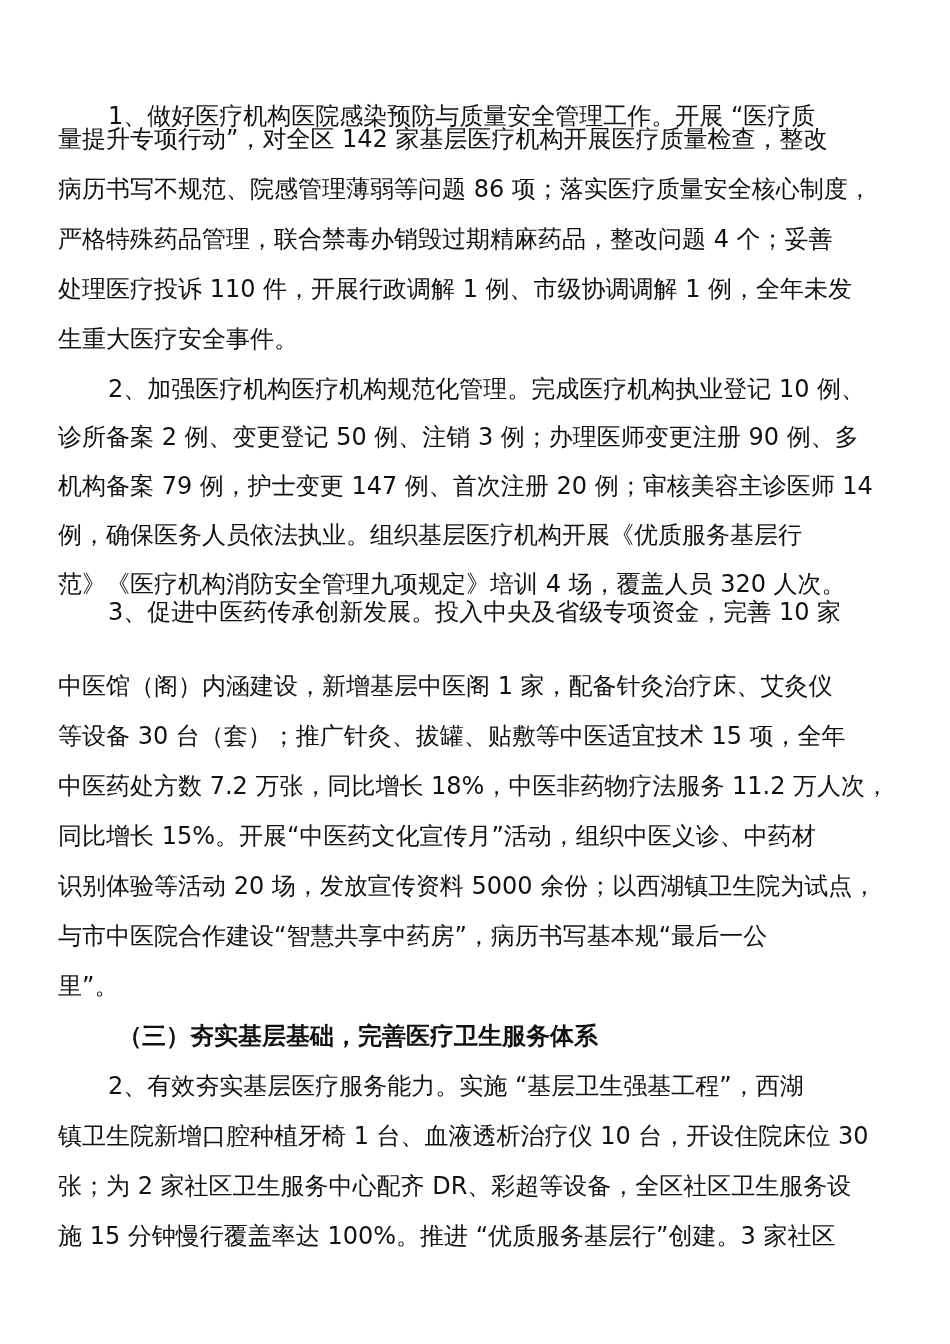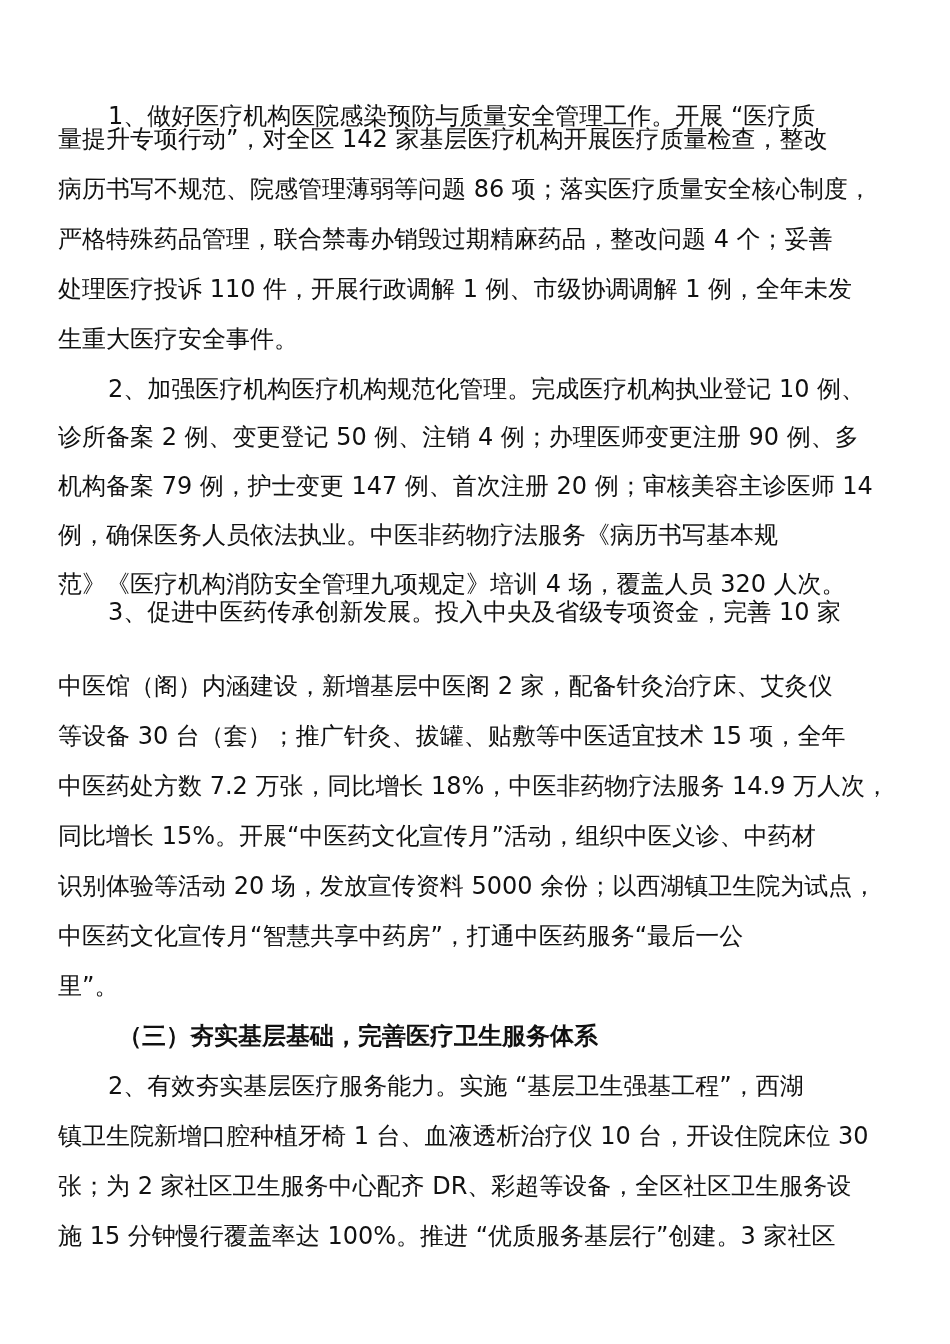--- a/index.html
+++ b/index.html
@@ -20,34 +20,34 @@
     <div class="line indent" style="top:101px">1、做好医疗机构医院感染预防与质量安全管理工作。开展 “医疗质</div>
     <div class="line" style="top:124px;top:124px">量提升专项行动”，对全区 142 家基层医疗机构开展医疗质量检查，整改</div>
     <div class="line" style="top:174px">病历书写不规范、院感管理薄弱等问题 86 项；落实医疗质量安全核心制度，</div>
     <div class="line" style="top:224px">严格特殊药品管理，联合禁毒办销毁过期精麻药品，整改问题 4 个；妥善</div>
     <div class="line" style="top:274px">处理医疗投诉 110 件，开展行政调解 1 例、市级协调调解 1 例，全年未发</div>
     <div class="line" style="top:324px">生重大医疗安全事件。</div>
   </div>
 
   <div>
     <div class="line indent" style="top:374px">2、加强医疗机构医疗机构规范化管理。完成医疗机构执业登记 10 例、</div>
-    <div class="line" style="top:422px">诊所备案 2 例、变更登记 50 例、注销 4 例；办理医师变更注册 90 例、多</div>
+    <div class="line" style="top:422px">诊所备案 2 例、变更登记 50 例、注销 3 例；办理医师变更注册 90 例、多</div>
     <div class="line" style="top:471px">机构备案 79 例，护士变更 147 例、首次注册 20 例；审核美容主诊医师 14</div>
-    <div class="line" style="top:520px">例，确保医务人员依法执业。中医非药物疗法服务《病历书写基本规</div>
+    <div class="line" style="top:520px">例，确保医务人员依法执业。组织基层医疗机构开展《优质服务基层行</div>
     <div class="line" style="top:569px">范》《医疗机构消防安全管理九项规定》培训 4 场，覆盖人员 320 人次。</div>
   </div>
 
   <div>
     <div class="line indent" style="top:597px">3、促进中医药传承创新发展。投入中央及省级专项资金，完善 10 家</div>
-    <div class="line" style="top:671px">中医馆（阁）内涵建设，新增基层中医阁 2 家，配备针灸治疗床、艾灸仪</div>
+    <div class="line" style="top:671px">中医馆（阁）内涵建设，新增基层中医阁 1 家，配备针灸治疗床、艾灸仪</div>
     <div class="line" style="top:721px">等设备 30 台（套）；推广针灸、拔罐、贴敷等中医适宜技术 15 项，全年</div>
-    <div class="line" style="top:771px">中医药处方数 7.2 万张，同比增长 18%，中医非药物疗法服务 14.9 万人次，</div>
+    <div class="line" style="top:771px">中医药处方数 7.2 万张，同比增长 18%，中医非药物疗法服务 11.2 万人次，</div>
     <div class="line" style="top:821px">同比增长 15%。开展“中医药文化宣传月”活动，组织中医义诊、中药材</div>
     <div class="line" style="top:871px">识别体验等活动 20 场，发放宣传资料 5000 余份；以西湖镇卫生院为试点，</div>
-    <div class="line" style="top:921px">中医药文化宣传月“智慧共享中药房”，打通中医药服务“最后一公</div>
+    <div class="line" style="top:921px">与市中医院合作建设“智慧共享中药房”，病历书写基本规“最后一公</div>
     <div class="line" style="top:971px">里”。</div>
   </div>
 
   <div class="line heading" style="top:1021px">（三）夯实基层基础，完善医疗卫生服务体系</div>
 
   <div>
     <div class="line indent" style="top:1071px">2、有效夯实基层医疗服务能力。实施 “基层卫生强基工程”，西湖</div>
     <div class="line" style="top:1121px">镇卫生院新增口腔种植牙椅 1 台、血液透析治疗仪 10 台，开设住院床位 30</div>
     <div class="line" style="top:1171px">张；为 2 家社区卫生服务中心配齐 DR、彩超等设备，全区社区卫生服务设</div>
     <div class="line" style="top:1221px">施 15 分钟慢行覆盖率达 100%。推进 “优质服务基层行”创建。3 家社区</div>

